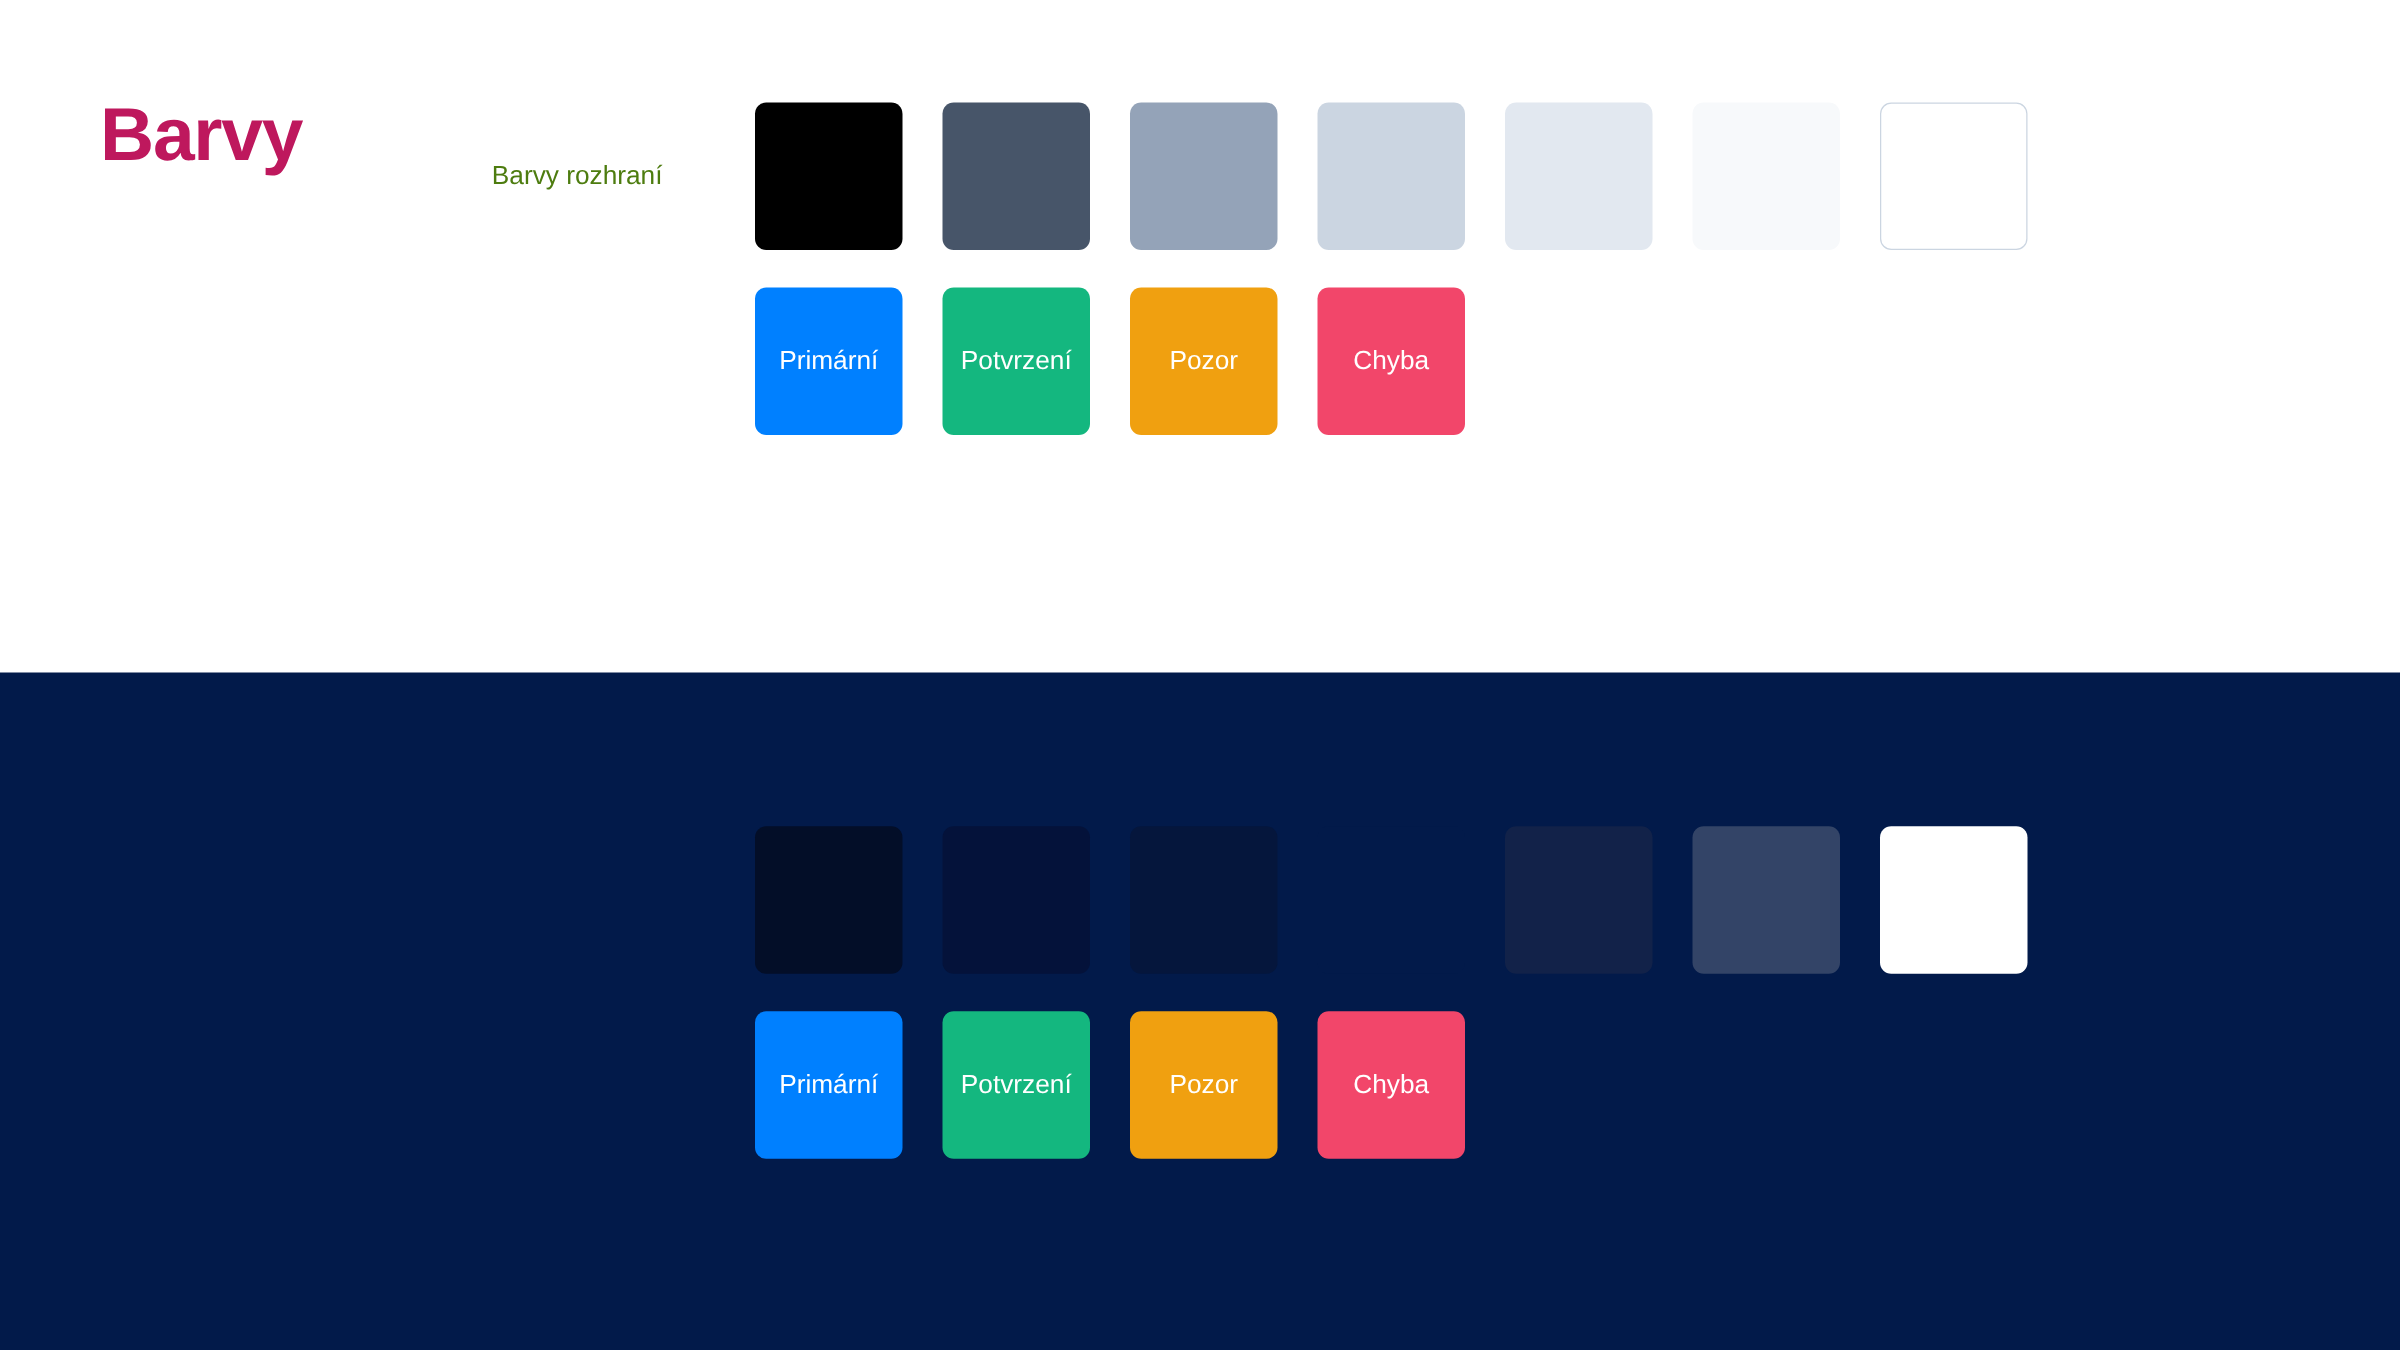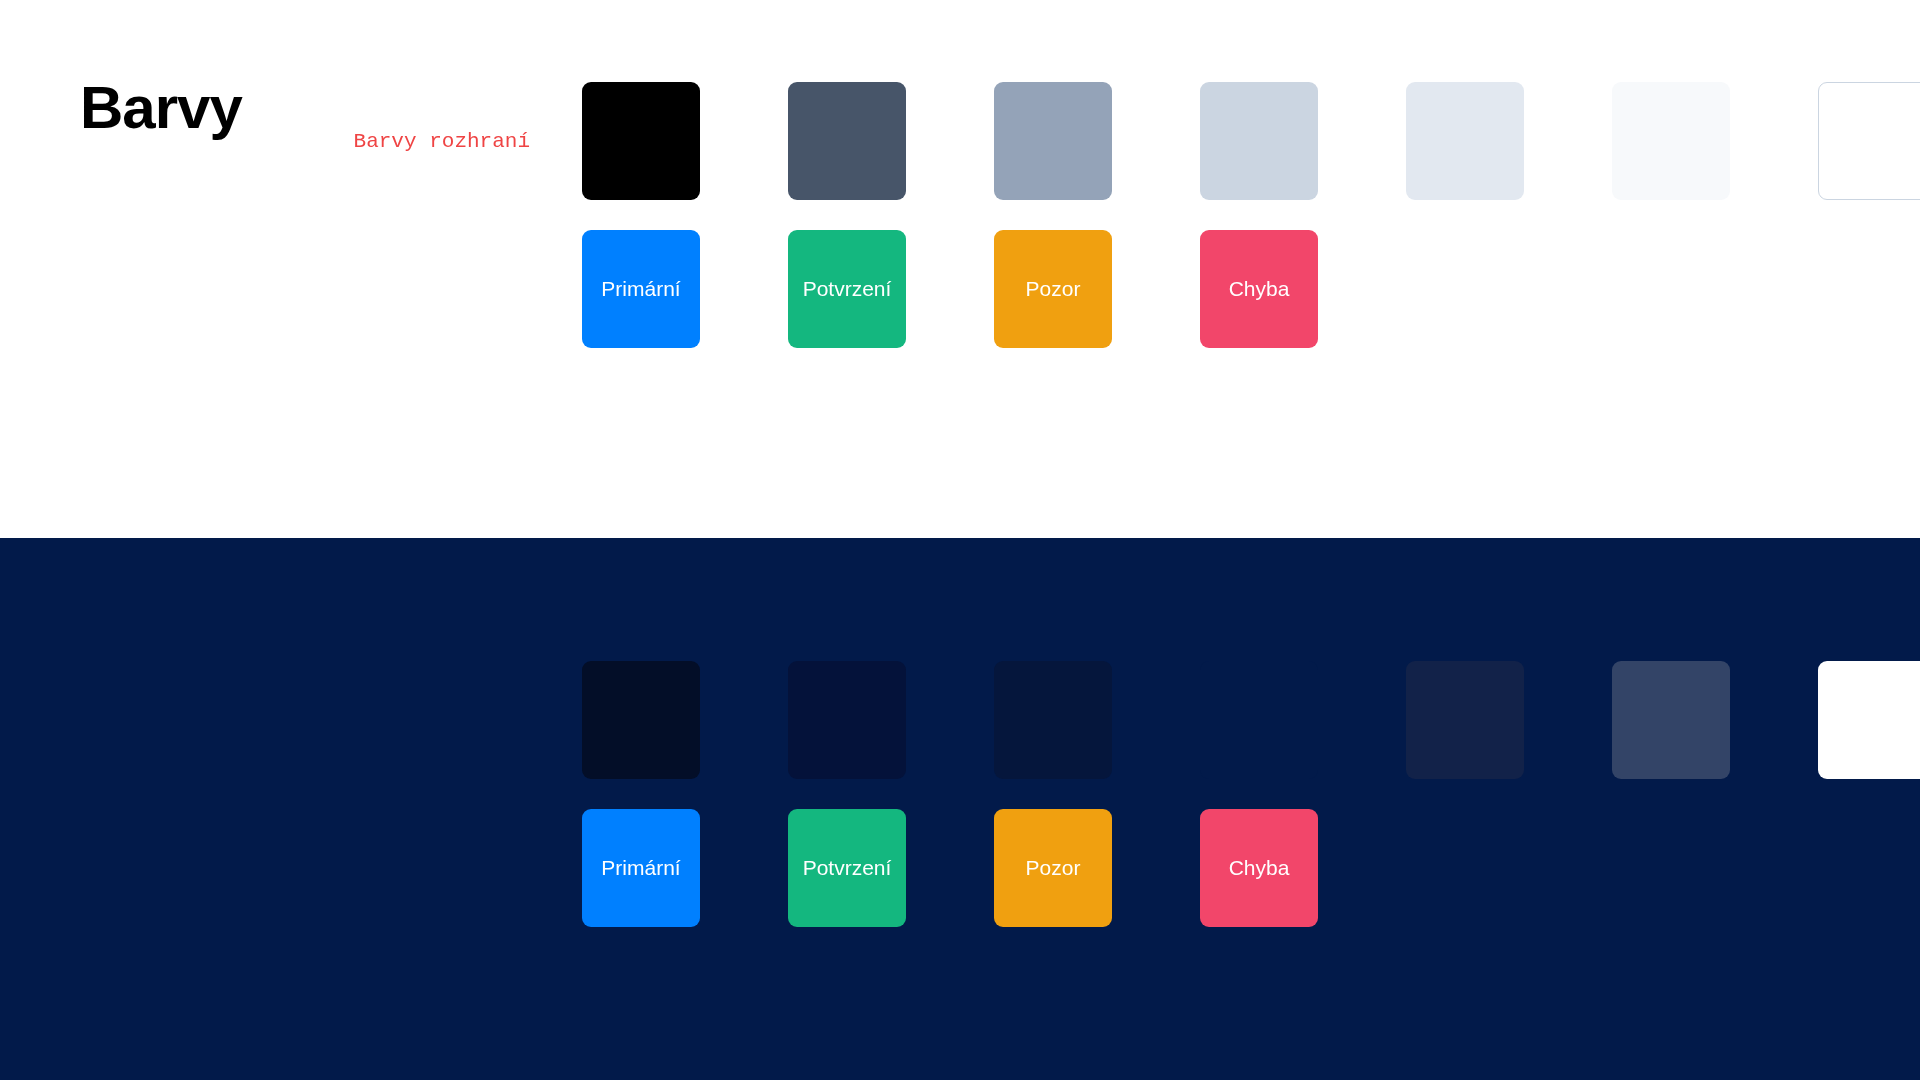--- a/index.html
+++ b/index.html
@@ -15,44 +15,43 @@
   .section { position:absolute; left:0; width:1920px; }
   .section-light { top:0; height:538px; background:#ffffff; }
   .section-dark  { top:538px; height:542px; background:#021A4A; }
 
   
   .page-title {
     position:absolute;
     left:80px; top:78px;
     font-size:60px;
     font-weight:bold;
-    color:#000000;
+    color:#be185d;
     letter-spacing:-1px;
     line-height:1;
   }
 
   
   .row { position:absolute; left:0; width:1920px; height:118px; }
   .row-label {
     position:absolute;
     top:0; height:118px;
     display:flex; align-items:center; justify-content:flex-end;
     left:150px; width:380px;
     font-size:21px;
-    color:#ef4444;
+    color:#4d7c0f;
     white-space:nowrap;
-    font-family:Liberation Mono, monospace;
   }
 
   .swatches {
     position:absolute;
-    left:582px; top:0;
+    left:604px; top:0;
     height:118px;
     display:flex;
-    gap:88px;
+    gap:32px;
   }
   .swatch {
     width:118px; height:118px;
     border-radius:9px;
     display:flex;
     align-items:center;
     justify-content:center;
     flex:0 0 auto;
     font-size:21px;
     white-space:nowrap;

